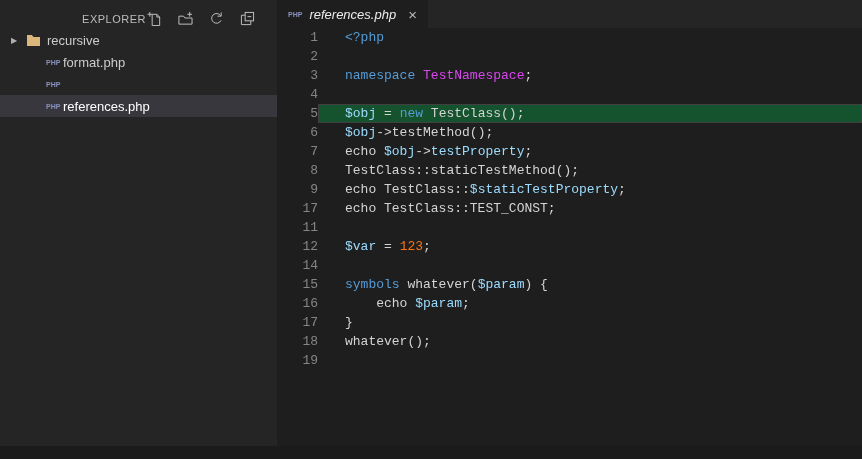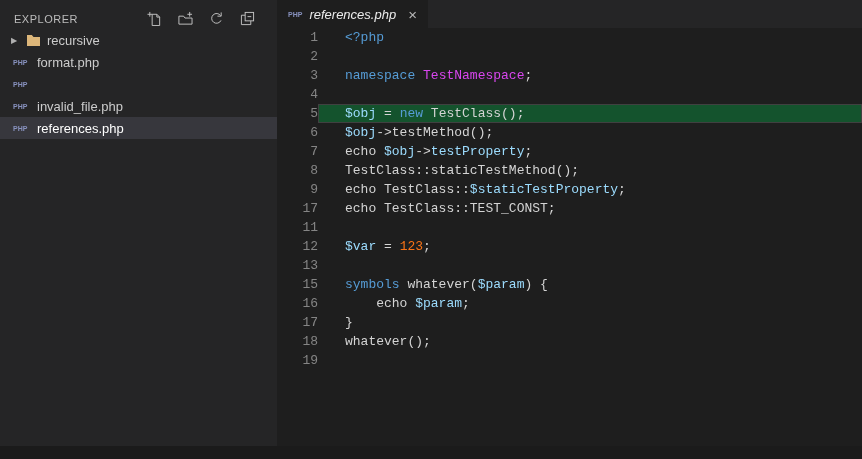--- a/index.html
+++ b/index.html
@@ -1,30 +1,30 @@
 <!DOCTYPE html>
 <html><head>
 <meta charset="utf-8">
 <style>
   *{box-sizing:border-box;margin:0;padding:0}
   html,body{width:862px;height:459px;background:#1e1e1e;overflow:hidden}
   .app{display:flex;width:862px;height:446px;font-family:"Liberation Sans",sans-serif}
 
   
   .sidebar{width:277px;flex:none;background:#252526;display:flex;flex-direction:column}
-  .explorer-header{height:29px;display:flex;align-items:center;justify-content:space-between;padding:8px 14px 0 14px}
+  .explorer-header{height:29px;display:flex;align-items:center;justify-content:flex-end;padding:8px 14px 0 14px}
   .explorer-title{font-size:11px;color:#bcbcbc;letter-spacing:.5px}
   .explorer-actions{display:flex;gap:15px;align-items:center;margin-right:8px}
   .act{width:16px;height:16px;display:inline-flex;align-items:center;justify-content:center;cursor:pointer}
   .act svg{stroke:#c5c5c5;fill:none;stroke-width:1}
   .file-tree{flex:1}
   .tree-row{height:22px;display:flex;align-items:center;font-size:13px;color:#cccccc;cursor:pointer}
   .tree-row.selected{background:#37373d;color:#ffffff}
   .tree-row.folder{padding-left:11px;gap:6px}
-  .tree-row.file{padding-left:13px;gap:7px}
+  .tree-row.file{padding-left:46px;}
   .chev{font-size:8px;color:#b0b0b0;width:9px;flex:none}
   .folder-ic{display:inline-flex;flex:none}
   .php-badge{font-size:7px;font-weight:bold;color:#8892bf;width:17px;flex:none;font-family:"Liberation Sans",sans-serif}
   .tree-label{white-space:nowrap}
 
   
   .editor{flex:1;display:flex;flex-direction:column;background:#1e1e1e;min-width:0}
   .tab-bar{height:28px;background:#252526;display:flex;flex:none}
   .tab{background:#1e1e1e;display:flex;align-items:center;gap:7px;padding:0 11px;font-size:13px;color:#ececec;cursor:pointer}
   .tab .php-badge{width:auto}
@@ -91,24 +91,20 @@
           </span>
           <span class="tree-label">recursive</span>
         </div>
         <div class="tree-row file">
           <span class="php-badge">PHP</span>
           <span class="tree-label">format.php</span>
         </div>
         <div class="tree-row file">
           <span class="php-badge">PHP</span>
         </div>
-        <div class="tree-row file">
-          <span class="php-badge">PHP</span>
-          <span class="tree-label">invalid_file.php</span>
-        </div>
         <div class="tree-row file selected">
           <span class="php-badge">PHP</span>
           <span class="tree-label">references.php</span>
         </div>
       </div>
   </aside>
 
   <main class="editor">
     <div class="tab-bar">
       <div class="tab">
@@ -160,21 +156,21 @@
         </div>
         <div class="code-line">
           <span class="ln">11</span>
           <span class="lc"></span>
         </div>
         <div class="code-line">
           <span class="ln">12</span>
           <span class="lc"><span class="tk-v">$var</span><span class="tk-d"> = </span><span class="tk-n">123</span><span class="tk-d">;</span></span>
         </div>
         <div class="code-line">
-          <span class="ln">13</span>
+          <span class="ln">14</span>
           <span class="lc"></span>
         </div>
         <div class="code-line">
           <span class="ln">15</span>
           <span class="lc"><span class="tk-k">symbols</span><span class="tk-d"> whatever(</span><span class="tk-v">$param</span><span class="tk-d">) {</span></span>
         </div>
         <div class="code-line">
           <span class="ln">16</span>
           <span class="lc"><span class="tk-d">    echo </span><span class="tk-v">$param</span><span class="tk-d">;</span></span>
         </div>

